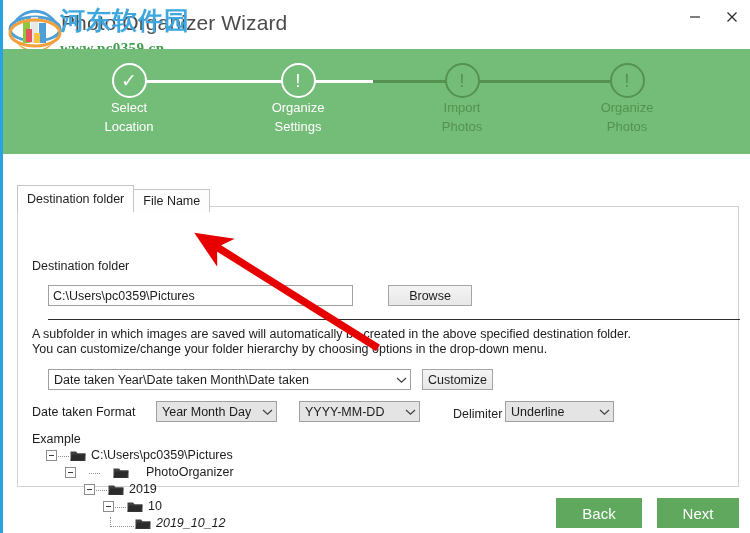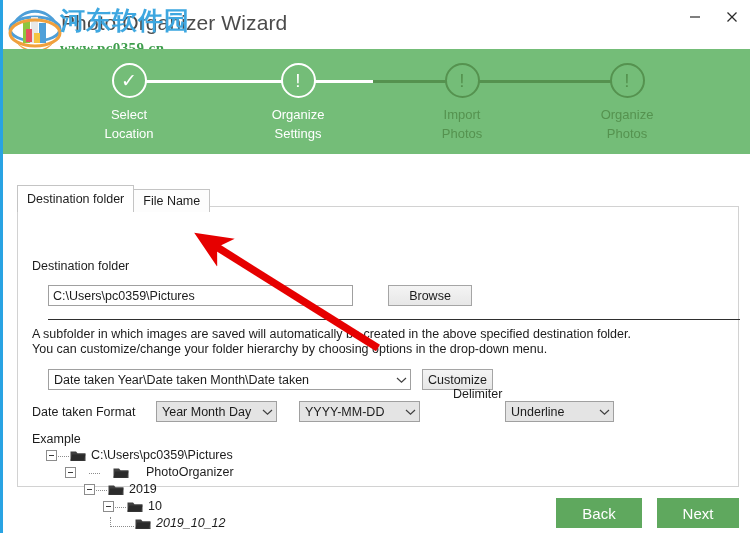--- a/index.html
+++ b/index.html
@@ -115,21 +115,20 @@
     background: #74bd78;
   }
   .circle.done   { border: 2.5px solid #ffffff; }
   .circle.active { border: 2.5px solid #ffffff; }
   .circle.todo   { border: 2.5px solid #55924f; }
   .glyph { font-size: 19px; line-height: 1; font-weight: 500; }
   .circle.done   .glyph,
   .circle.active .glyph { color: #ffffff; }
   .circle.todo   .glyph { color: #55924f; }
   .step-label {
-    margin-top: 7px;
     font-size: 13px;
     line-height: 19px;
   }
   .step.is-done .step-label,
   .step.is-active .step-label { color: #ffffff; }
   .step.is-todo .step-label   { color: #55924f; }
   .connector {
     position: absolute;
     top: 31px;
     height: 3px;
@@ -264,21 +263,21 @@
   }
   .combo .carrow svg { display:block; }
 
   #hierarchy-combo { left: 30px; top: 162px; width: 363px; height: 21px; }
   #format-combo    { left: 138px; top: 194px; width: 121px; height: 21px; }
   #pattern-combo   { left: 281px; top: 194px; width: 121px; height: 21px; }
   #delimiter-combo { left: 487px; top: 194px; width: 109px; height: 21px; justify-content: space-between; }
 
   #lbl-dest-folder { left: 14px; top: 52px; }
   #lbl-date-format { left: 14px; top: 198px; }
-  #lbl-delimiter   { left: 435px; top: 180px; }
+  #lbl-delimiter   { left: 435px; top: 200px; }
   #lbl-example     { left: 14px; top: 225px; }
 
   
   #tree {
     position: absolute;
     left: 14px; top: 240px;
     font-size: 12.5px;
     color: #1c1c1c;
   }
   .tnode {

